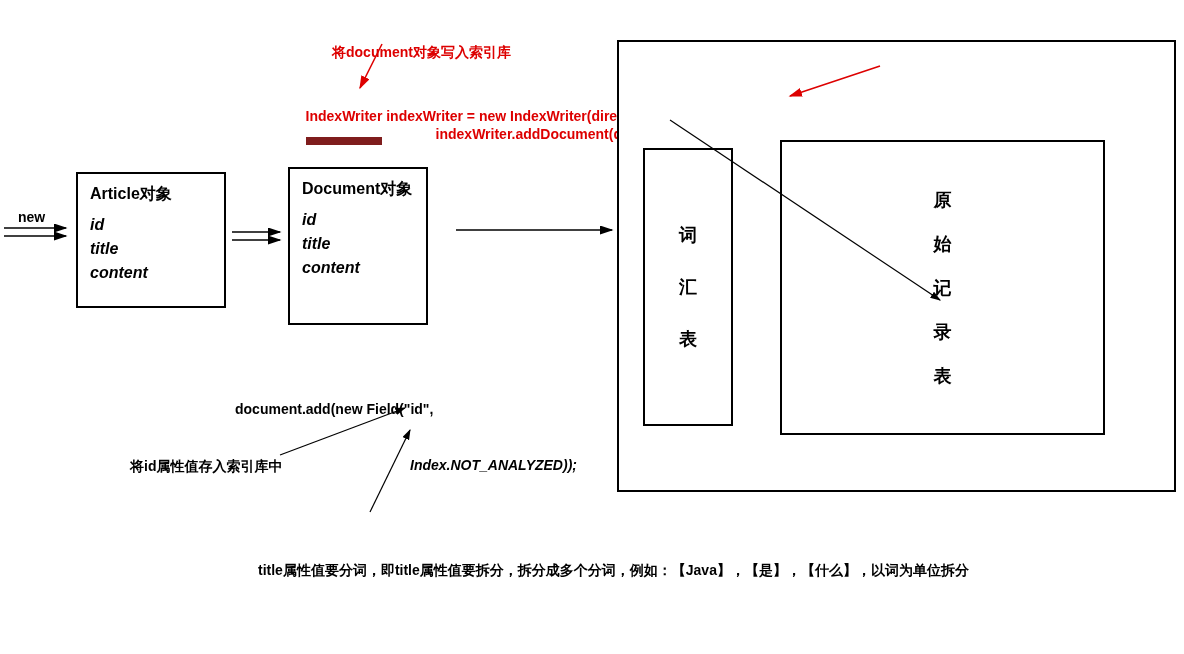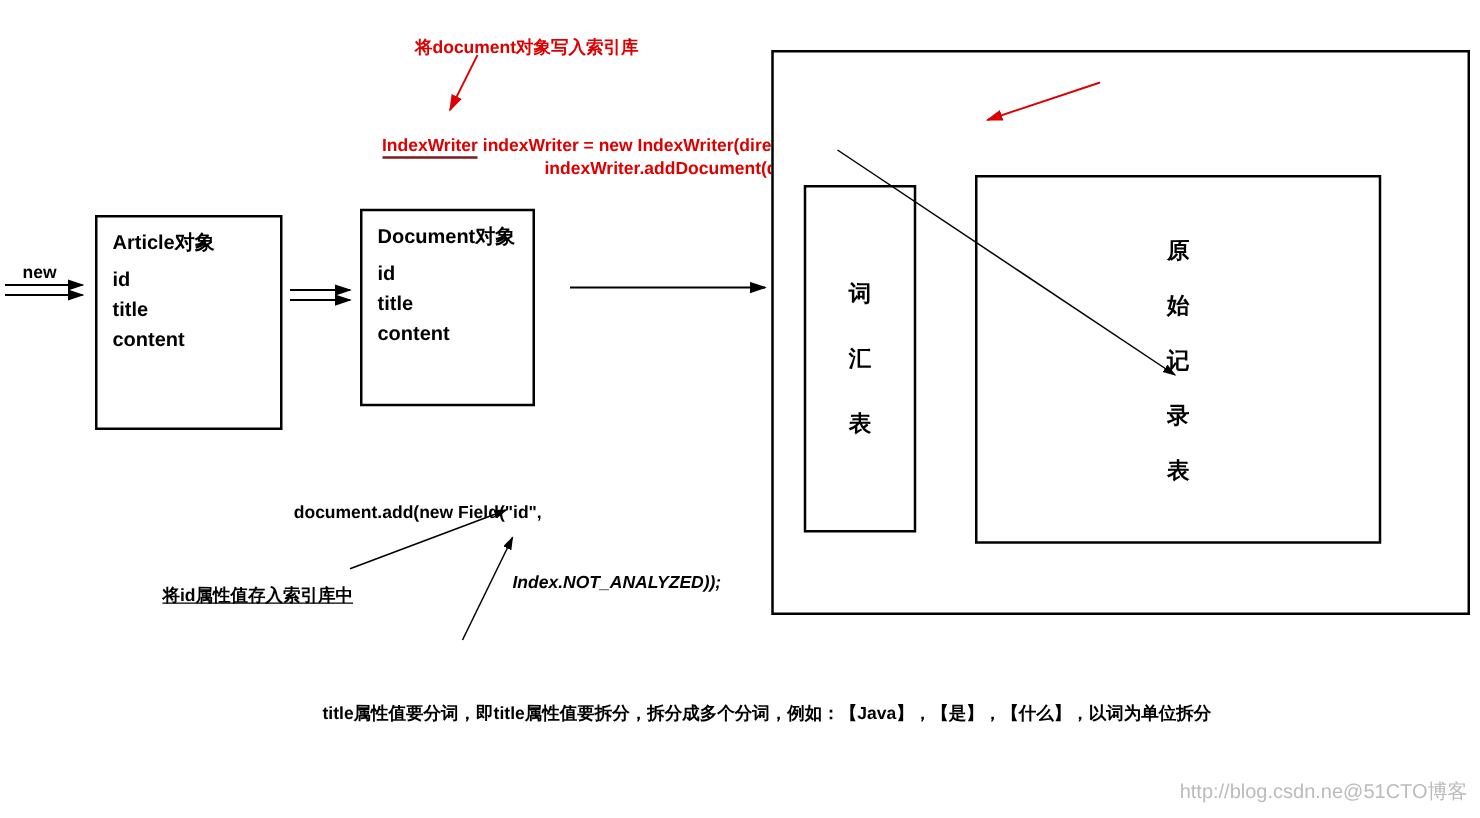--- a/index.html
+++ b/index.html
@@ -14,21 +14,21 @@
     height:654px;
   }
   .box{
     position:absolute;
     border:2px solid #000;
     padding:10px 12px;
     box-sizing:border-box;
     background:#fff;
   }
   .box .title{font-weight:bold;font-size:16px;margin-bottom:8px;}
-  .box .field{font-weight:bold;font-size:16px;line-height:1.5;}
+  .box .field{font-weight:bold;font-size:16px;line-height:1.5;font-style:italic;}
   .big-box{
     position:absolute;
     border:2px solid #000;
     background:#fff;
   }
   .big-title{
     position:absolute;
     font-weight:bold;
     font-size:20px;
   }
@@ -46,22 +46,22 @@
   .vcol span{margin:14px 0;}
   .vcol.tall span{margin:10px 0;}
   .code-red{
     position:absolute;
     color:#d00;
     font-weight:bold;
     font-size:14px;
     white-space:pre;
   }
   .underline-blue{
-    border-bottom:2px solid #7f1d1d;
-    padding-bottom:1px;
+    border-bottom:8px solid #7f1d1d;
+    padding-bottom:13px;
   }
   .plain{
     position:absolute;
     font-weight:bold;
     font-size:14px;
     white-space:pre;
   }
   .small-label{
     position:absolute;
     font-weight:bold;
@@ -80,38 +80,38 @@
     bottom:10px;
     color:#bbb;
     font-size:16px;
   }
 </style>
 </head>
 <body>
 
 <div class="canvas">
 
-  <div class="code-red" style="left:290px;top:29px;margin-left:42px;">将document对象写入索引库</div>
+  <div class="code-red" style="left:290px;top:44px;margin-left:42px;">将document对象写入索引库</div>
 
 
   <div class="code-red" style="left:882px;top:50px;line-height:1.3;">
     <div>最多分几个词，默认1万个词</div>
     <div>可以指定前10个词</div>
   </div>
 
   <div class="code-red" style="left:290px;top:92px;">
     <span class="underline-blue">IndexWriter</span><span> indexWriter = new IndexWriter(directory,analyzer,MaxFieldLength.LIMITED);</span>
   </div>
   <div class="code-red" style="left:420px;top:110px;">
     <span>indexWriter.addDocument(document);</span>
   </div>
 
   <div class="small-label" style="left:18px;top:209px;">new</div>
 
-  <div class="box" style="left:76px;top:172px;width:150px;height:172px;">
+  <div class="box" style="left:76px;top:172px;width:150px;height:136px;">
     <div class="title">Article对象</div>
     <div class="field">id</div>
     <div class="field">title</div>
     <div class="field">content</div>
   </div>
 
   <div class="box" style="left:288px;top:167px;width:140px;height:158px;">
     <div class="title">Document对象</div>
     <div class="field">id</div>
     <div class="field">title</div>
@@ -132,27 +132,26 @@
     <span>记</span>
     <span>录</span>
     <span>表</span>
   </div>
 
   <div class="plain" style="left:235px;top:362px;line-height:1.35;">
     <div>document.add(new Field("id",</div>
     <div style="padding-left:175px;font-style:italic;">Index.NOT_ANALYZED));</div>
   </div>
 
-  <div class="plain" style="left:130px;top:468px;text-decoration:underline;">将id属性值存入索引库中</div>
+  <div class="plain" style="left:130px;top:458px;">将id属性值存入索引库中</div>
 
   <div class="plain" style="left:258px;top:518px;line-height:1.5;">
     <div>title属性值要分词，即title属性值要拆分，拆分成多个分词，例如：【Java】，【是】，【什么】，以词为单位拆分</div>
   </div>
 
-  <div class="watermark">http://blog.csdn.ne@51CTO博客</div>
 
   <svg class="overlay">
     <defs>
       <marker id="arr" markerWidth="10" markerHeight="10" refX="8" refY="3" orient="auto">
         <path d="M0,0 L9,3 L0,6 Z" fill="#000"></path>
       </marker>
       <marker id="arr-red" markerWidth="10" markerHeight="10" refX="8" refY="3" orient="auto">
         <path d="M0,0 L9,3 L0,6 Z" fill="#d00"></path>
       </marker>
     </defs>

